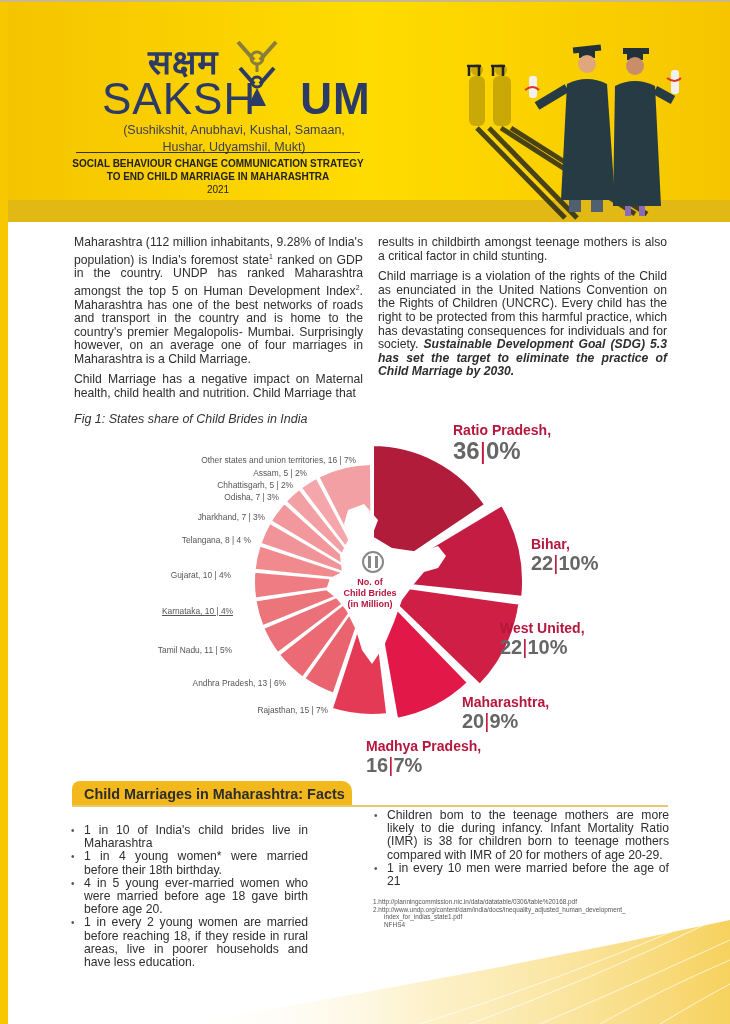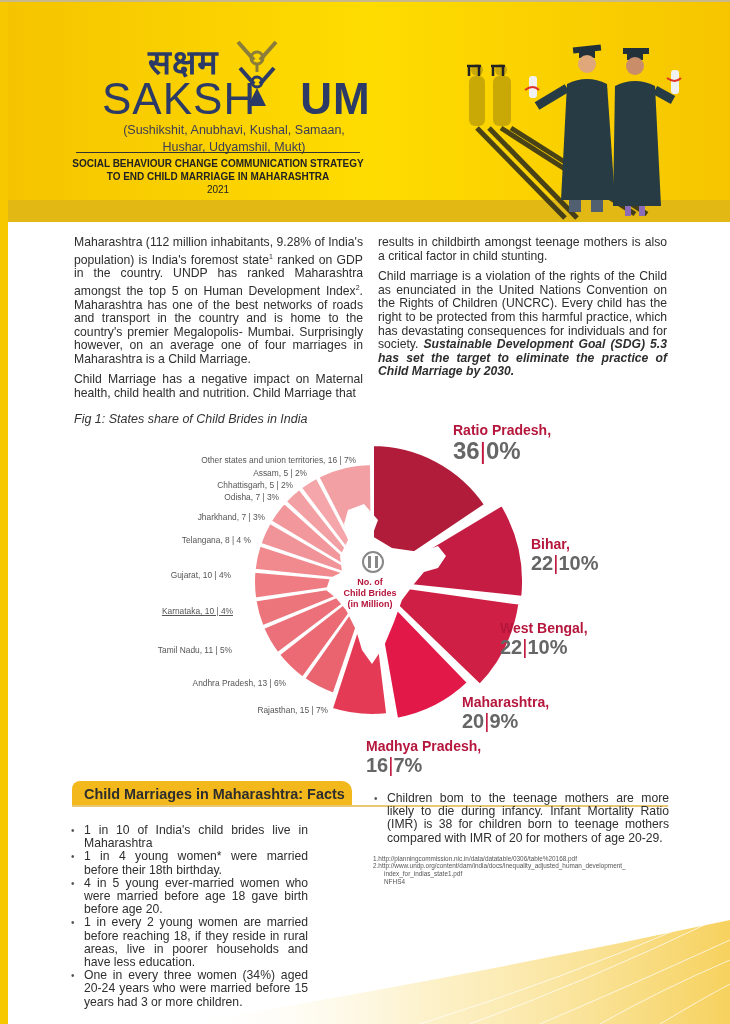--- a/index.html
+++ b/index.html
@@ -51,21 +51,21 @@
   .facts-tab { position: absolute; left: 72px; top: 781px; height: 26px; width: 280px; background: #f3b81c;
     border-radius: 8px 10px 0 0; }
   .facts-tab-title { position: absolute; left: 84px; top: 786px; font-size: 14.4px; font-weight: bold; color: #2d2d2d; }
   .facts-rule { position: absolute; left: 72px; top: 805px; width: 596px; height: 2px; background: #e8c873; }
 
   .facts { position: absolute; font-size: 12.2px; line-height: 13.2px; color: #2e2e2e; text-align: justify; }
   .facts ul { list-style: none; }
   .facts li { position: relative; padding-left: 14px; }
   .facts li::before { content: "\2022"; position: absolute; left: 1px; top: 0; color: #555; font-size: 10px; }
   .facts-left { left: 70px; top: 824px; width: 238px; }
-  .facts-right { left: 373px; top: 792px; width: 296px; }
+  .facts-right { left: 373px; top: 809px; width: 296px; }
   .note { font-size: 12.2px; margin-top: 1px; }
   .footnotes { margin-top: 10px; font-size: 6.4px; line-height: 7.6px; color: #555; text-align: left; }
   .footnotes .ind { padding-left: 11px; }
 
   .swoosh { position: absolute; left: 0; top: 920px; width: 730px; height: 104px; }
 </style>
 </head>
 <body>
 
 <div class="page">
@@ -174,21 +174,21 @@
   <div id="chart-labels">
       <div class="lbl-big" style="left: 453px; top: 422px;">
         <span class="nm">Ratio Pradesh,</span>
         <span class="val xl"><span class="v">36</span><span class="bar">|</span><span class="p">0%</span></span>
       </div>
       <div class="lbl-big" style="left: 531px; top: 536px;">
         <span class="nm">Bihar,</span>
         <span class="val"><span class="v">22</span><span class="bar">|</span><span class="p">10%</span></span>
       </div>
       <div class="lbl-big" style="left: 500px; top: 620px;">
-        <span class="nm">West Bengal,</span>
+        <span class="nm">West United,</span>
         <span class="val"><span class="v">22</span><span class="bar">|</span><span class="p">10%</span></span>
       </div>
       <div class="lbl-big" style="left: 462px; top: 694px;">
         <span class="nm">Maharashtra,</span>
         <span class="val"><span class="v">20</span><span class="bar">|</span><span class="p">9%</span></span>
       </div>
       <div class="lbl-big" style="left: 366px; top: 738px;">
         <span class="nm">Madhya Pradesh,</span>
         <span class="val"><span class="v">16</span><span class="bar">|</span><span class="p">7%</span></span>
       </div>
@@ -231,26 +231,26 @@
       <path d="M660 104 Q700 80 730 64"></path>
     </g>
   </svg>
 
   <div class="facts facts-left">
     <ul id="facts-left-list">
         <li>1 in 10 of India's child brides live in Maharashtra</li>
         <li>1 in 4 young women* were married before their 18th birthday.</li>
         <li>4 in 5 young ever-married women who were married before age 18 gave birth before age 20.</li>
         <li>1 in every 2 young women are married before reaching 18, if they reside in rural areas, live in poorer households and have less education.</li>
-        <li>One in every three women (34%) aged 20-24 years who were married before 15 years had 3 or more children.</li>
       </ul>
   </div>
   <div class="facts facts-right">
     <ul id="facts-right-list">
         <li>Children bom to the teenage mothers are more likely to die during infancy. Infant Mortality Ratio (IMR) is 38 for children born to teenage mothers compared with IMR of 20 for mothers of age 20-29.</li>
+        <li>1 in every 10 men were married before the age of 21</li>
       </ul>
     <div class="footnotes">
       <div>1.http://planningcommission.nic.in/data/datatable/0306/table%20168.pdf</div>
       <div>2.http://www.undp.org/content/dam/india/docs/inequality_adjusted_human_development_</div>
       <div class="ind">index_for_indias_state1.pdf</div>
       <div class="ind">NFHS4</div>
     </div>
   </div>
 </div>
 

